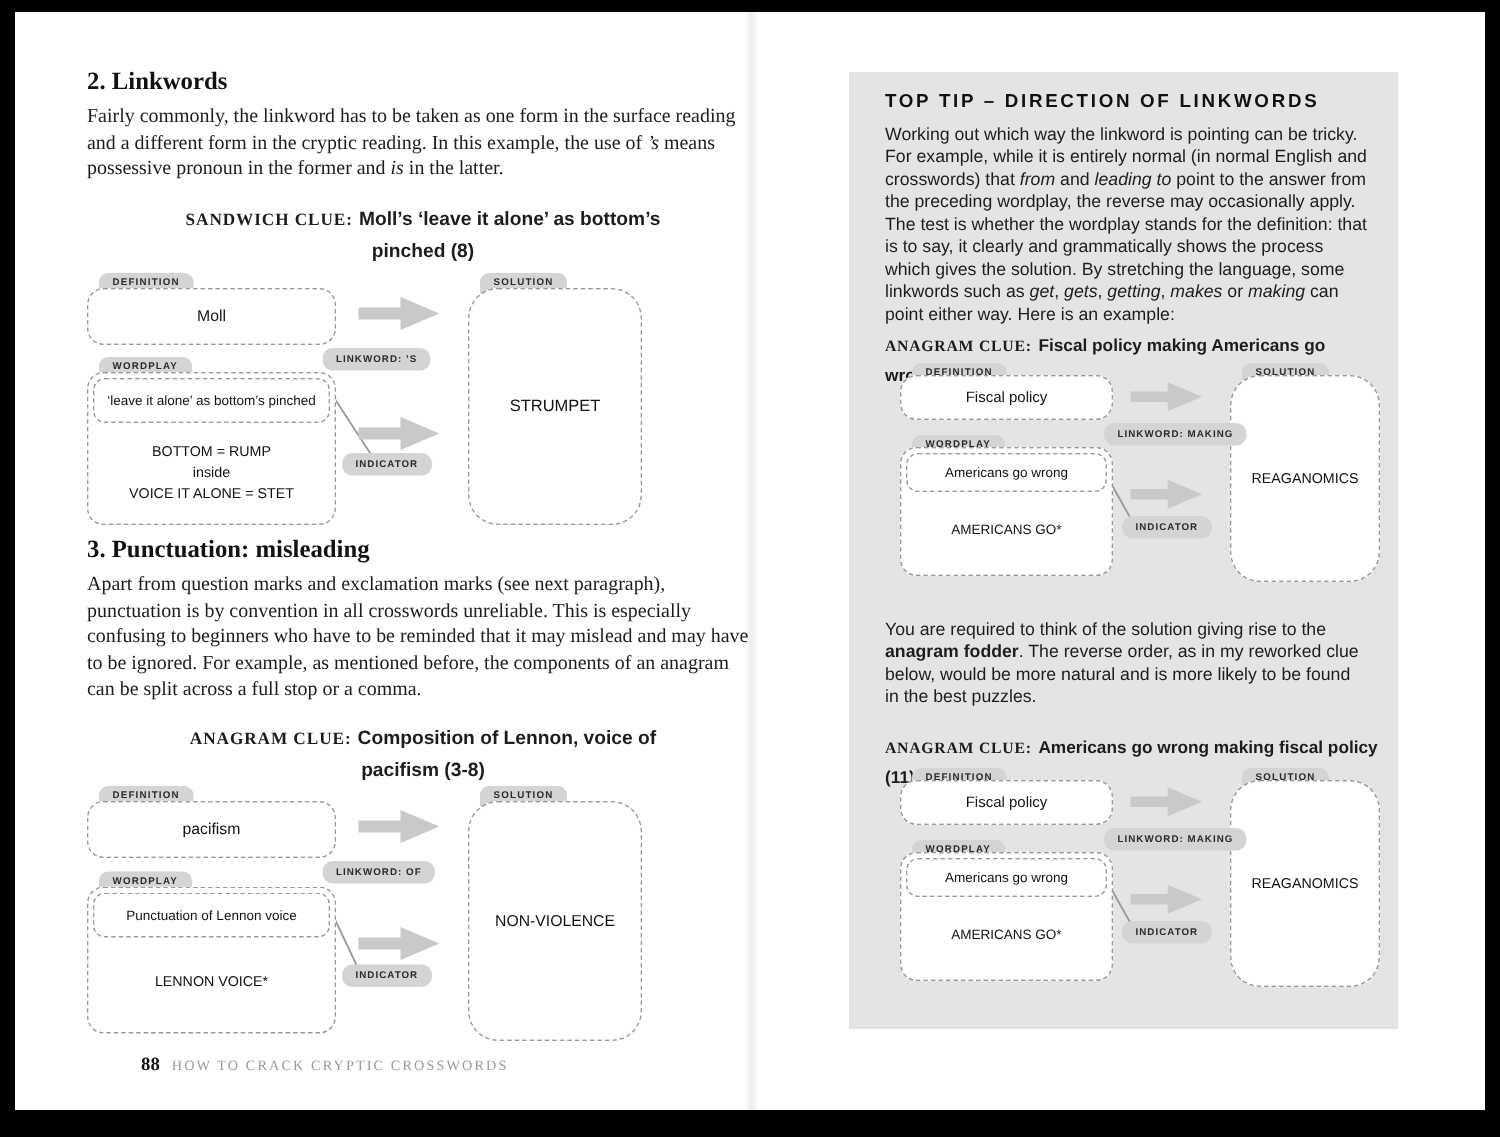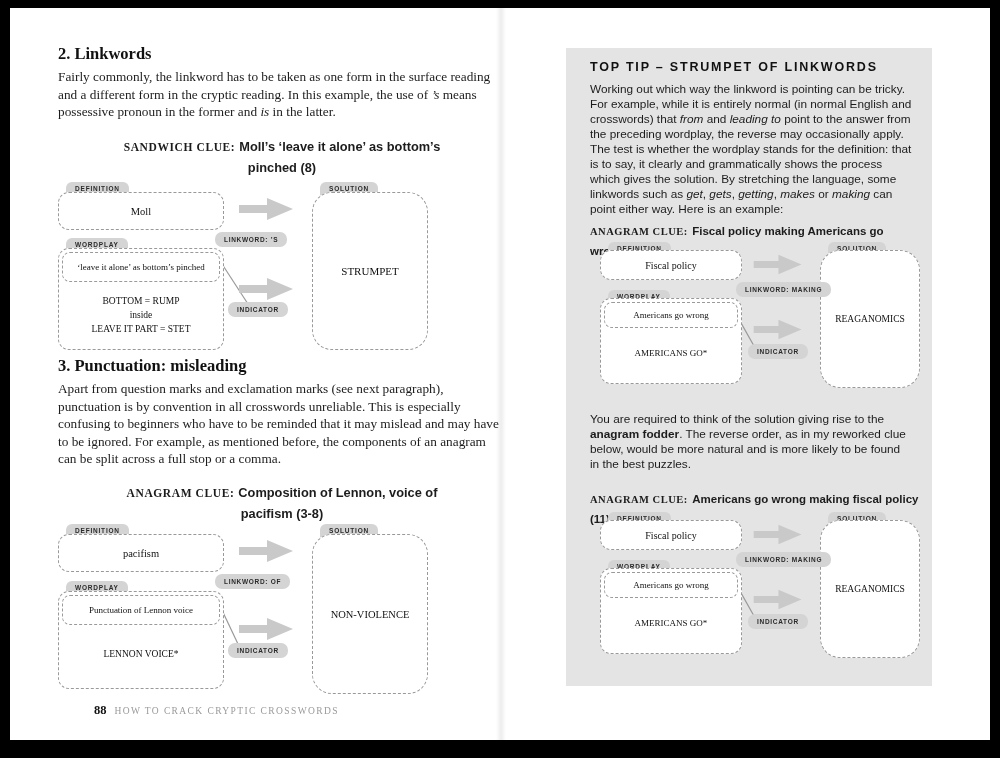--- a/index.html
+++ b/index.html
@@ -30,21 +30,21 @@
   
   .dg{position:absolute;}
   .dg-tab{
     position:absolute;z-index:0;background:#d4d4d4;border-radius:6px;
     font:bold 6.5px "Liberation Sans",sans-serif;letter-spacing:0.8px;color:#2a2a2a;
     padding:3px 9px 9px 9px;white-space:nowrap;
   }
   .dg-box{
     position:absolute;z-index:1;background:#fff;border:1.4px dashed #999;
     border-radius:11px;display:flex;align-items:center;justify-content:center;
-    text-align:center;font-family:Liberation Serif, serif;color:#111;
+    text-align:center;font-family:Liberation Sans, sans-serif;color:#111;
     box-sizing:border-box;
   }
   .dg-box.dg-sol{border-radius:20px;}
   .dg-box.dg-wp{display:block;}
   .dg-inner{
     position:absolute;left:3px;right:3px;top:3px;border:1.3px dashed #9a9a9a;
     border-radius:8px;display:flex;align-items:center;justify-content:center;
     padding:0 4px;box-sizing:border-box;
   }
   .dg-working{position:absolute;left:0;right:0;text-align:center;line-height:1.45;}
@@ -109,21 +109,21 @@
         </svg>
       <span class="dg-pill" style="left:157px;top:50px;">LINKWORD: ’s</span>
       <span class="dg-tab" style="left:8px;top:56px;">WORDPLAY</span>
       <div class="dg-box dg-wp" style="left:0;top:66px;width:166px;height:102px;">
         <div class="dg-inner" style="height:30px;font-size:9px;">
           <span>‘leave it alone’ as bottom’s pinched</span>
         </div>
         <div class="dg-working" style="top:46px;font-size:9.5px;">
           <div>BOTTOM = RUMP</div>
           <div>inside</div>
-          <div>LEAVE IT PART = STET</div>
+          <div>VOICE IT ALONE = STET</div>
         </div>
       </div>
       <svg class="dg-line" style="left:160px;top:80px;" width="36" height="46">
           <line x1="4" y1="2" x2="30" y2="42" stroke="#999" stroke-width="1.2"></line>
         </svg>
       <svg class="dg-arrow" style="left:180px;top:94px;" width="57" height="26" viewBox="0 0 57 26">
           <path d="M1 9 H29 V2 L55 13 L29 24 V17 H1 Z" fill="#c9c9c9"></path>
         </svg>
       <span class="dg-pill" style="left:170px;top:120px;">INDICATOR</span>
       <span class="dg-tab" style="left:262px;top:0;">SOLUTION</span>
@@ -167,21 +167,21 @@
       <span class="dg-pill" style="left:170px;top:119px;">INDICATOR</span>
       <span class="dg-tab" style="left:262px;top:0;">SOLUTION</span>
       <div class="dg-box dg-sol" style="left:254px;top:10px;width:116px;height:160px;font-size:10.5px;">
         <span>NON-VIOLENCE</span>
       </div>
     </div>
   </div>
 
   <div class="tip-panel">
 
-    <div class="tip-title">TOP TIP – STRUMPET OF LINKWORDS</div>
+    <div class="tip-title">TOP TIP – DIRECTION OF LINKWORDS</div>
 
     <p class="tip-p" style="top:34px;"><span>Working out which way the linkword is pointing can be tricky. For example, while it is entirely normal (in normal English and crosswords) that </span><em>from</em><span> and </span><em>leading to</em><span> point to the answer from the preceding wordplay, the reverse may occasionally apply. The test is whether the wordplay stands for the definition: that is to say, it clearly and grammatically shows the process which gives the solution. By stretching the language, some linkwords such as </span><em>get</em><span>, </span><em>gets</em><span>, </span><em>getting</em><span>, </span><em>makes</em><span> or </span><em>making</em><span> can point either way. Here is an example:</span></p>
 
     <div class="tip-clue" style="top:172px;">
       <span class="clue-type">ANAGRAM CLUE:</span> <span class="clue-text">Fiscal policy making Americans go wrong? (11)</span>
     </div>
 
     <div class="dg" style="top:194px;left:34px;width:332px;height:154px;">
       <span class="dg-tab" style="left:8px;top:0;">DEFINITION</span>
       <div class="dg-box" style="left:0;top:8px;width:142px;height:30px;font-size:10px;">

